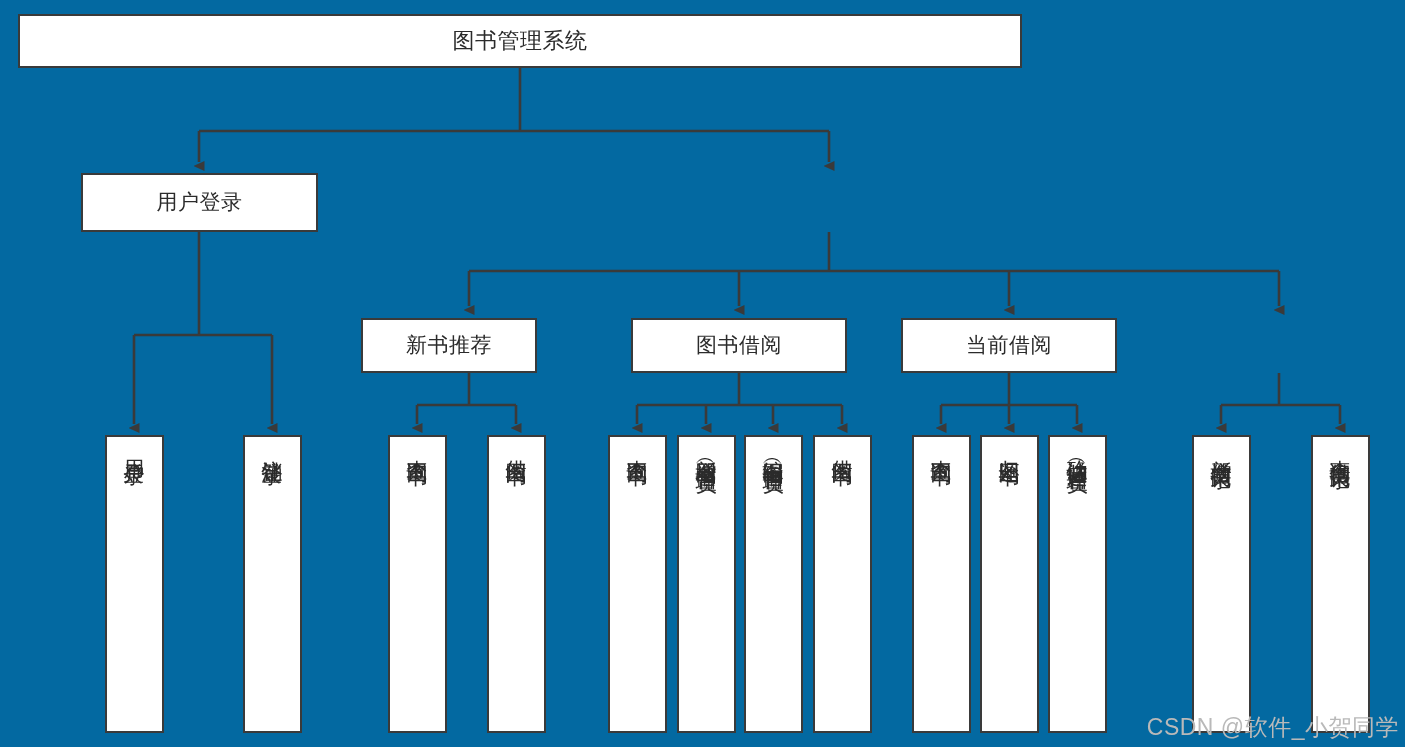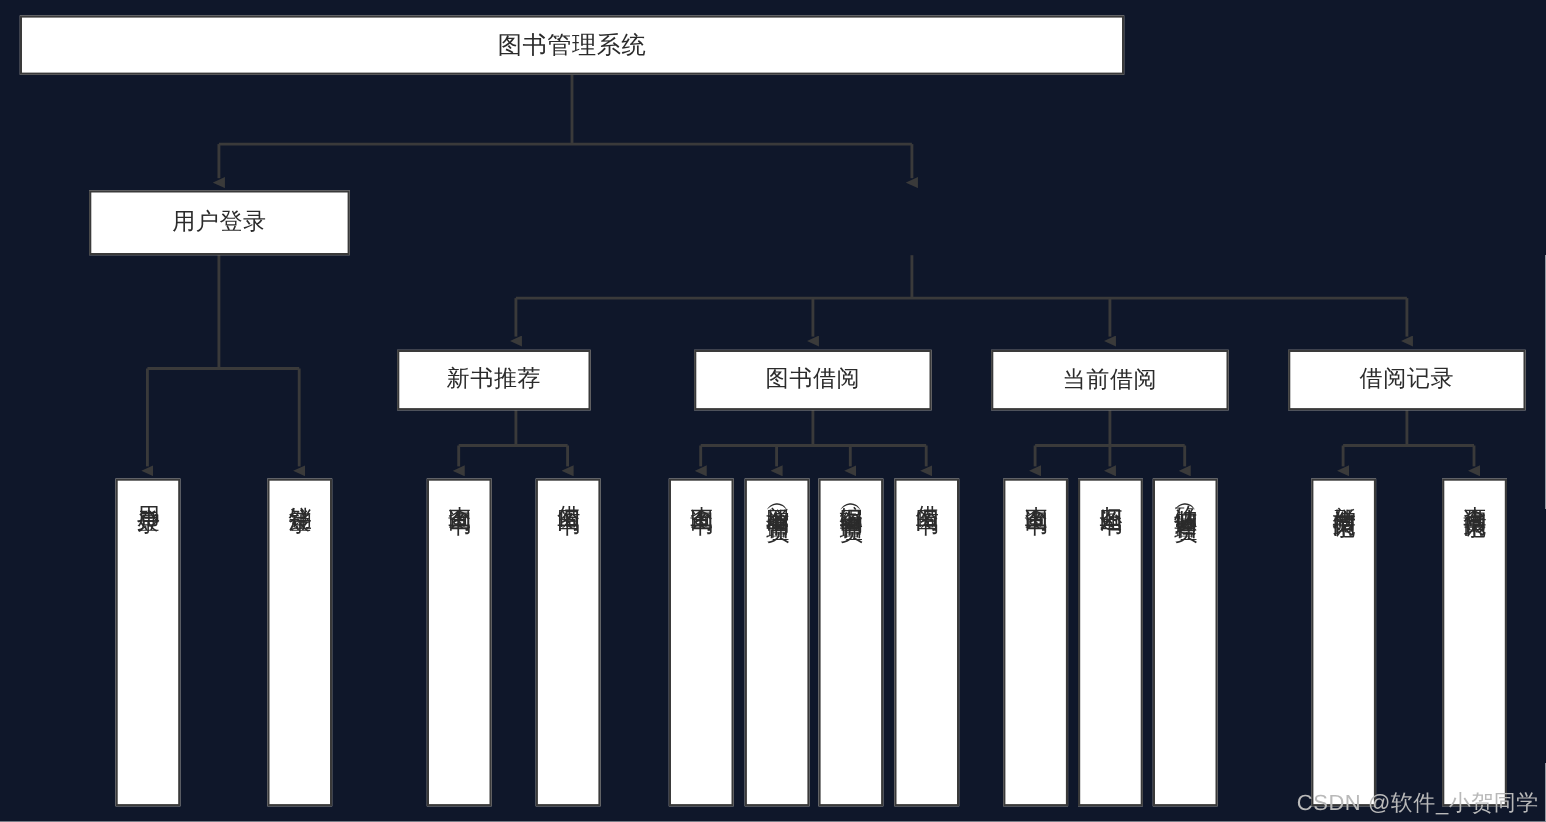--- a/index.html
+++ b/index.html
@@ -9,21 +9,21 @@
     background: #ffffff;
   }
   body {
     font-family: "Liberation Sans", "DejaVu Sans", sans-serif;
     -webkit-font-smoothing: antialiased;
   }
   #diagram-root {
     position: relative;
     width: 1405px;
     height: 747px;
-    background: #0f172a;
+    background: #0369a1;
     overflow: hidden;
   }
   #edge-layer {
     position: absolute;
     left: 0;
     top: 0;
     width: 1405px;
     height: 747px;
     pointer-events: none;
   }
@@ -63,21 +63,21 @@
     text-orientation: upright;
     font-size: 21px;
     letter-spacing: 2px;
     line-height: 1;
     white-space: nowrap;
   }
   #watermark {
     position: absolute;
     right: 6px;
     bottom: 4px;
-    font-size: 20px;
+    font-size: 23px;
     color: #b9b9b9;
     letter-spacing: 0.5px;
     user-select: none;
     white-space: nowrap;
     text-align: right;
   }
 </style>
 </head>
 <body>
 
@@ -143,23 +143,20 @@
 
   <div class="node horiz" style="left:361px; top:318px; width:176px; height:55px;">
     <span class="node-label">新书推荐</span>
   </div>
   <div class="node horiz" style="left:631px; top:318px; width:216px; height:55px;">
     <span class="node-label">图书借阅</span>
   </div>
   <div class="node horiz" style="left:901px; top:318px; width:216px; height:55px;font-family:Liberation Serif, serif;">
     <span class="node-label">当前借阅</span>
   </div>
-  <div class="node horiz" style="left:1171px; top:318px; width:216px; height:55px;">
-    <span class="node-label">借阅记录</span>
-  </div>
 
   <div class="node vert" style="left:105px; top:435px; width:59px; height:298px;">
     <span class="node-label">用户登录</span>
   </div>
   <div class="node vert" style="left:243px; top:435px; width:59px; height:298px;">
     <span class="node-label">注销登录</span>
   </div>
 
   <div class="node vert" style="left:388px; top:435px; width:59px; height:298px;">
     <span class="node-label">查询图书</span>

